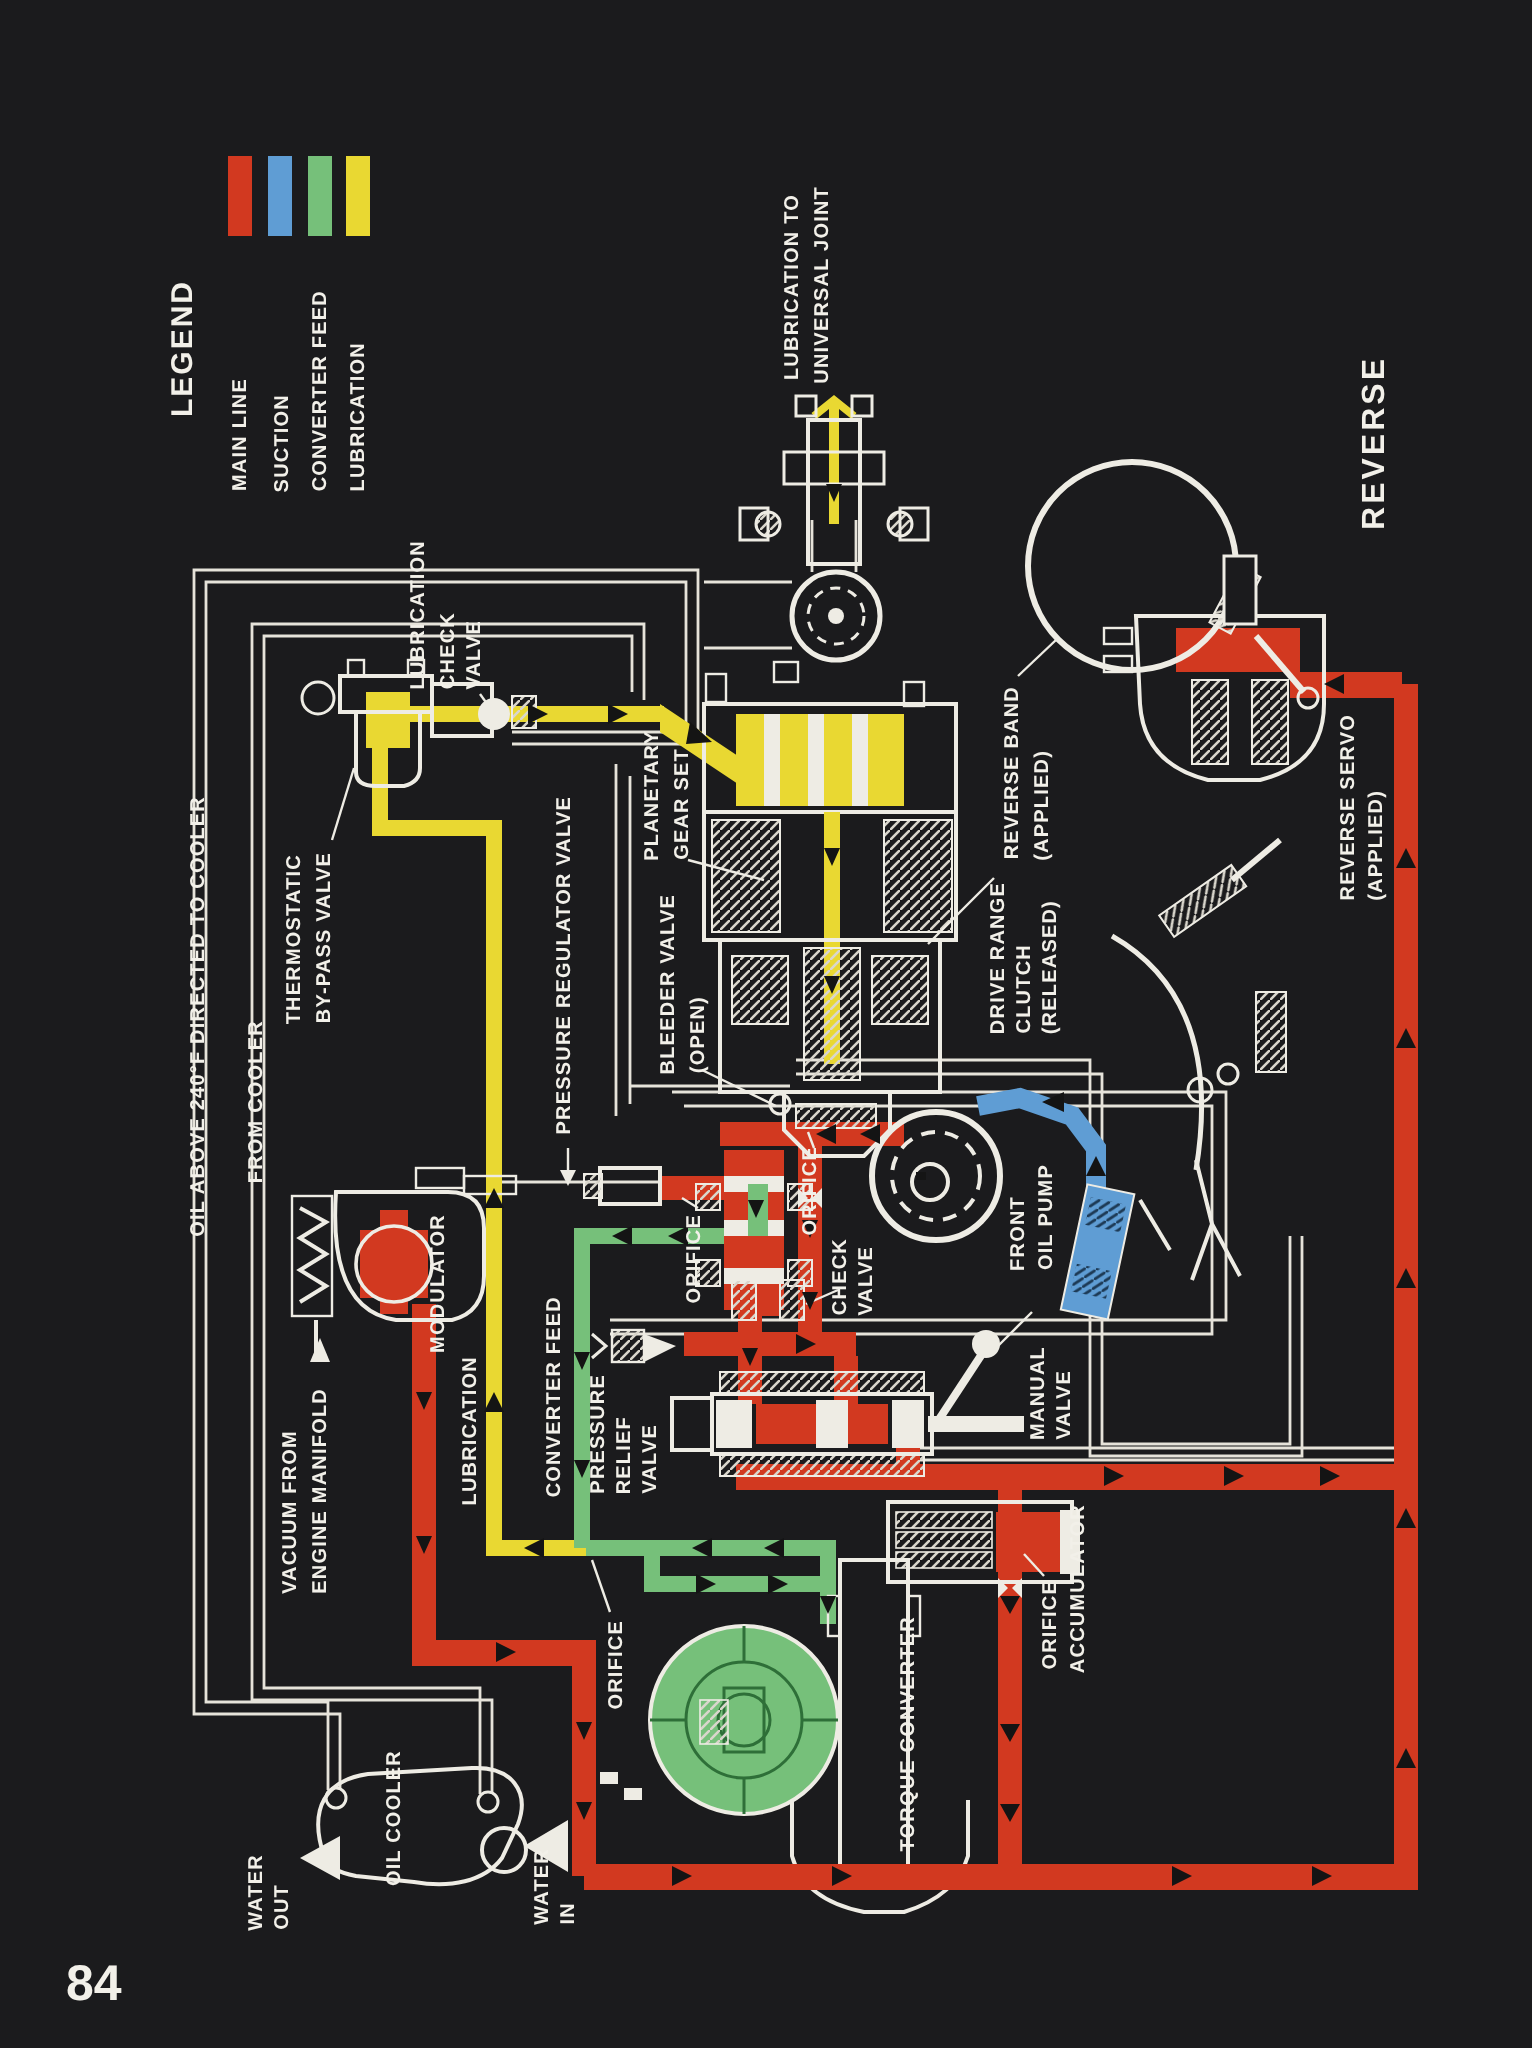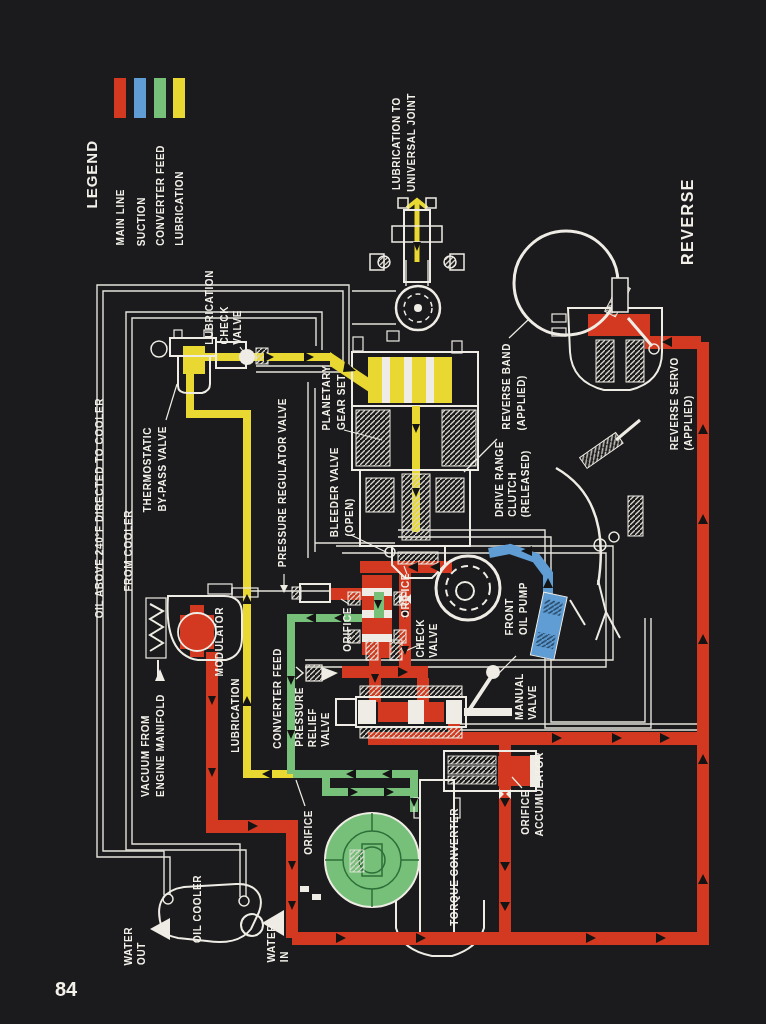--- a/index.html
+++ b/index.html
@@ -381,15 +381,15 @@
 <div class="vl" style="left:519px;top:790px;">ORIFICE</div>
 <div class="vl" style="left:533px;top:752px;">ACCUMULATOR</div>
 <div class="vl" style="left:448px;top:808px;">TORQUE CONVERTER</div>
 <div class="vl" style="left:191px;top:875px;">OIL COOLER</div>
 
 <div class="vl" style="left:122px;bottom:59px;">WATER</div>
 <div class="vl" style="left:135px;bottom:59px;">OUT</div>
 <div class="vl" style="left:265px;bottom:62px;">WATER</div>
 <div class="vl" style="left:278px;bottom:62px;">IN</div>
 
-<div class="hz" style="left:33px;top:978px;font-size:20px;margin-left:22px;">84</div>
+<div class="hz" style="left:33px;top:978px;font-size:25px;">84</div>
 
 </div>
 
 </body></html>

